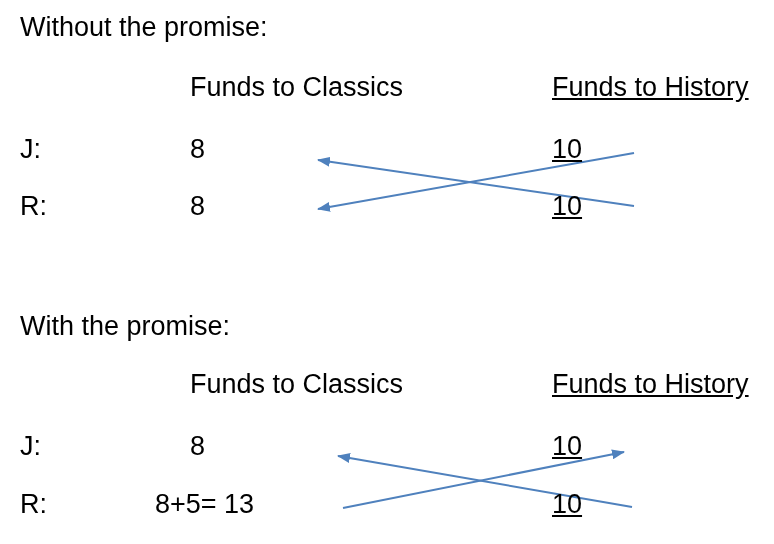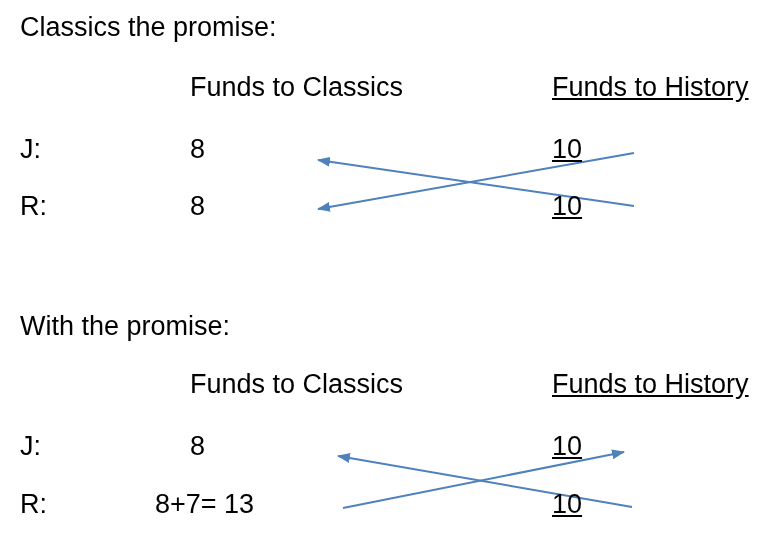--- a/index.html
+++ b/index.html
@@ -64,21 +64,21 @@
       <marker id="arrowhead" markerUnits="userSpaceOnUse" markerWidth="13" markerHeight="10" refX="12" refY="5" orient="auto">
         <path id="arrowhead-path" d="M0,0 L13,5 L0,10 Z" fill="#4f81bd"></path>
       </marker>
     </defs>
   <line x1="634" y1="153" x2="318" y2="209" class="arrow-line" stroke="#4f81bd" marker-end="url(#arrowhead)"></line>
       <line x1="634" y1="206" x2="318" y2="160" class="arrow-line" stroke="#4f81bd" marker-end="url(#arrowhead)"></line>
       <line x1="343" y1="508" x2="624" y2="452" class="arrow-line" stroke="#4f81bd" marker-end="url(#arrowhead)"></line>
       <line x1="632" y1="507" x2="338" y2="456" class="arrow-line" stroke="#4f81bd" marker-end="url(#arrowhead)"></line>
     </svg>
 
-  <div class="sec-title" style="top:13px">Classics the promise:</div>
+  <div class="sec-title" style="top:13px">Without the promise:</div>
 
   <div class="col-head classics" style="top:73px">Funds to Classics</div>
   <div class="col-head history" style="top:73px">Funds to History</div>
 
   <div class="row-label" style="top:135px">J:</div>
   <div class="cell classics" style="top:135px">8</div>
   <div class="cell history" style="top:135px">10</div>
 
   <div class="row-label" style="top:192px">R:</div>
   <div class="cell classics" style="top:192px">8</div>
@@ -87,16 +87,16 @@
   <div class="sec-title" style="top:312px">With the promise:</div>
 
   <div class="col-head classics" style="top:370px">Funds to Classics</div>
   <div class="col-head history" style="top:370px">Funds to History</div>
 
   <div class="row-label" style="top:432px">J:</div>
   <div class="cell classics" style="top:432px">8</div>
   <div class="cell history" style="top:432px">10</div>
 
   <div class="row-label" style="top:490px">R:</div>
-  <div class="cell classics wide" style="top:490px">8+7= 13</div>
+  <div class="cell classics wide" style="top:490px">8+5= 13</div>
   <div class="cell history" style="top:490px">10</div>
 
 </div>
 
 </body></html>

